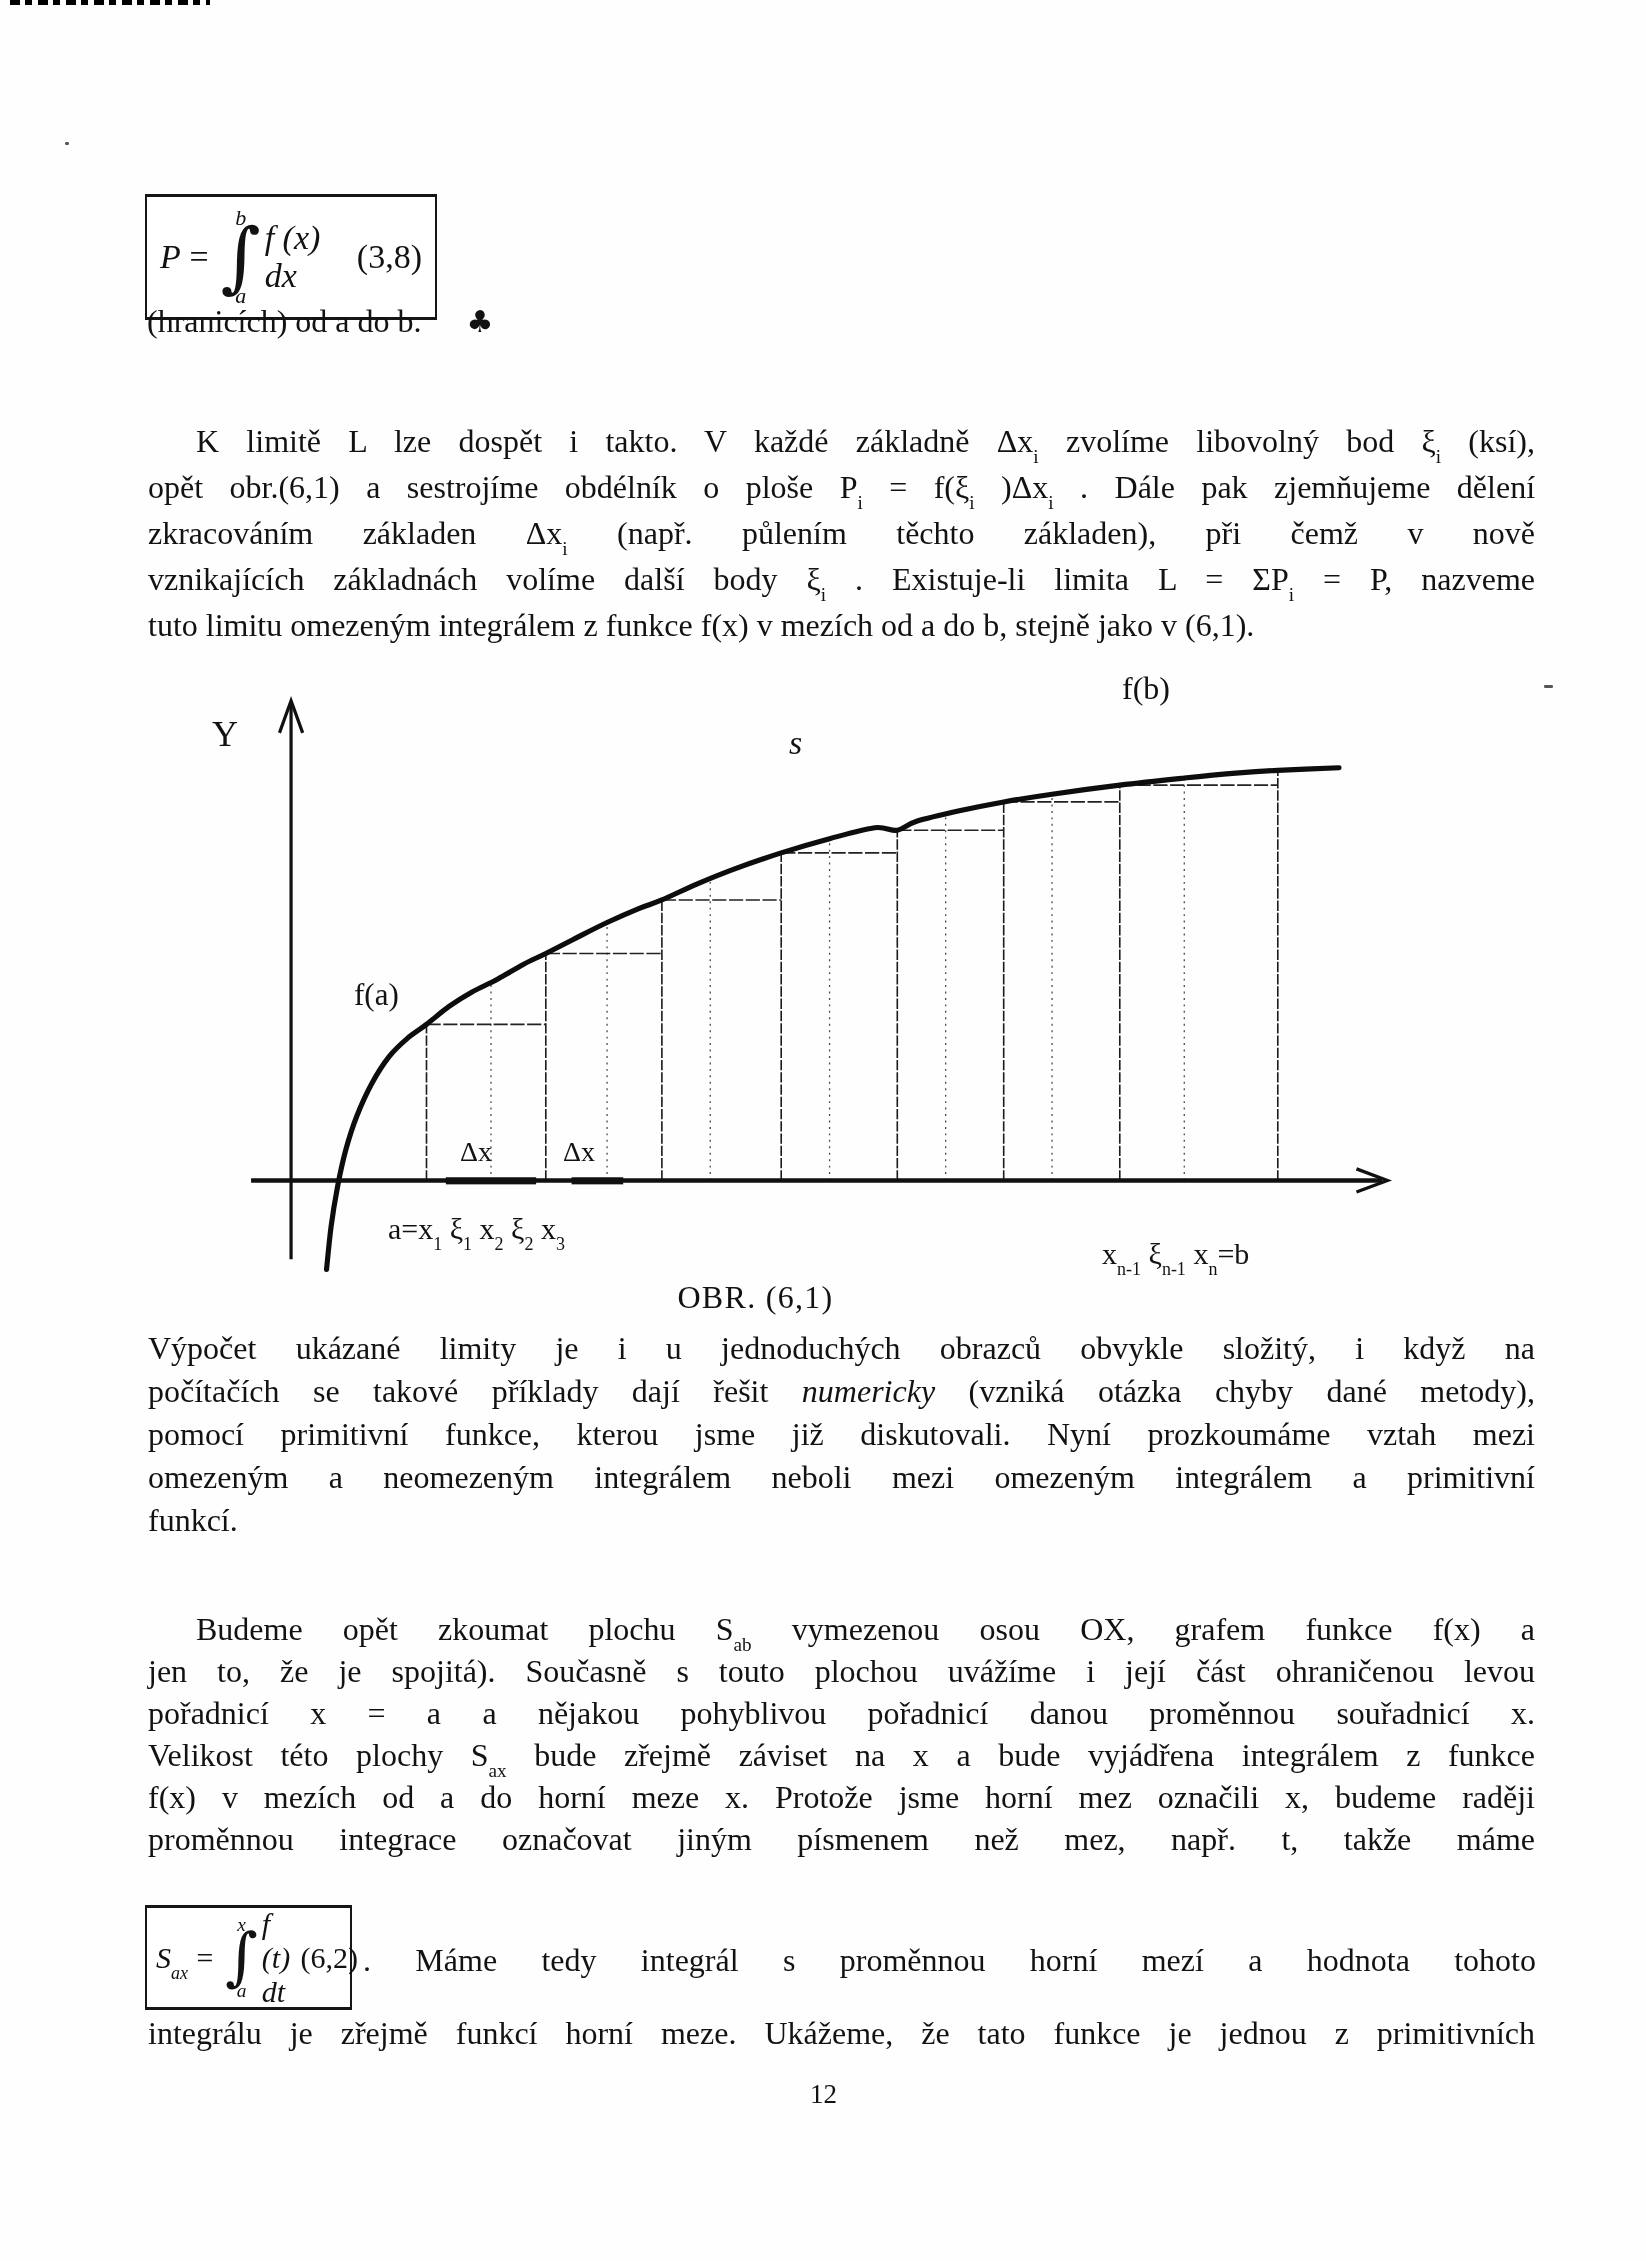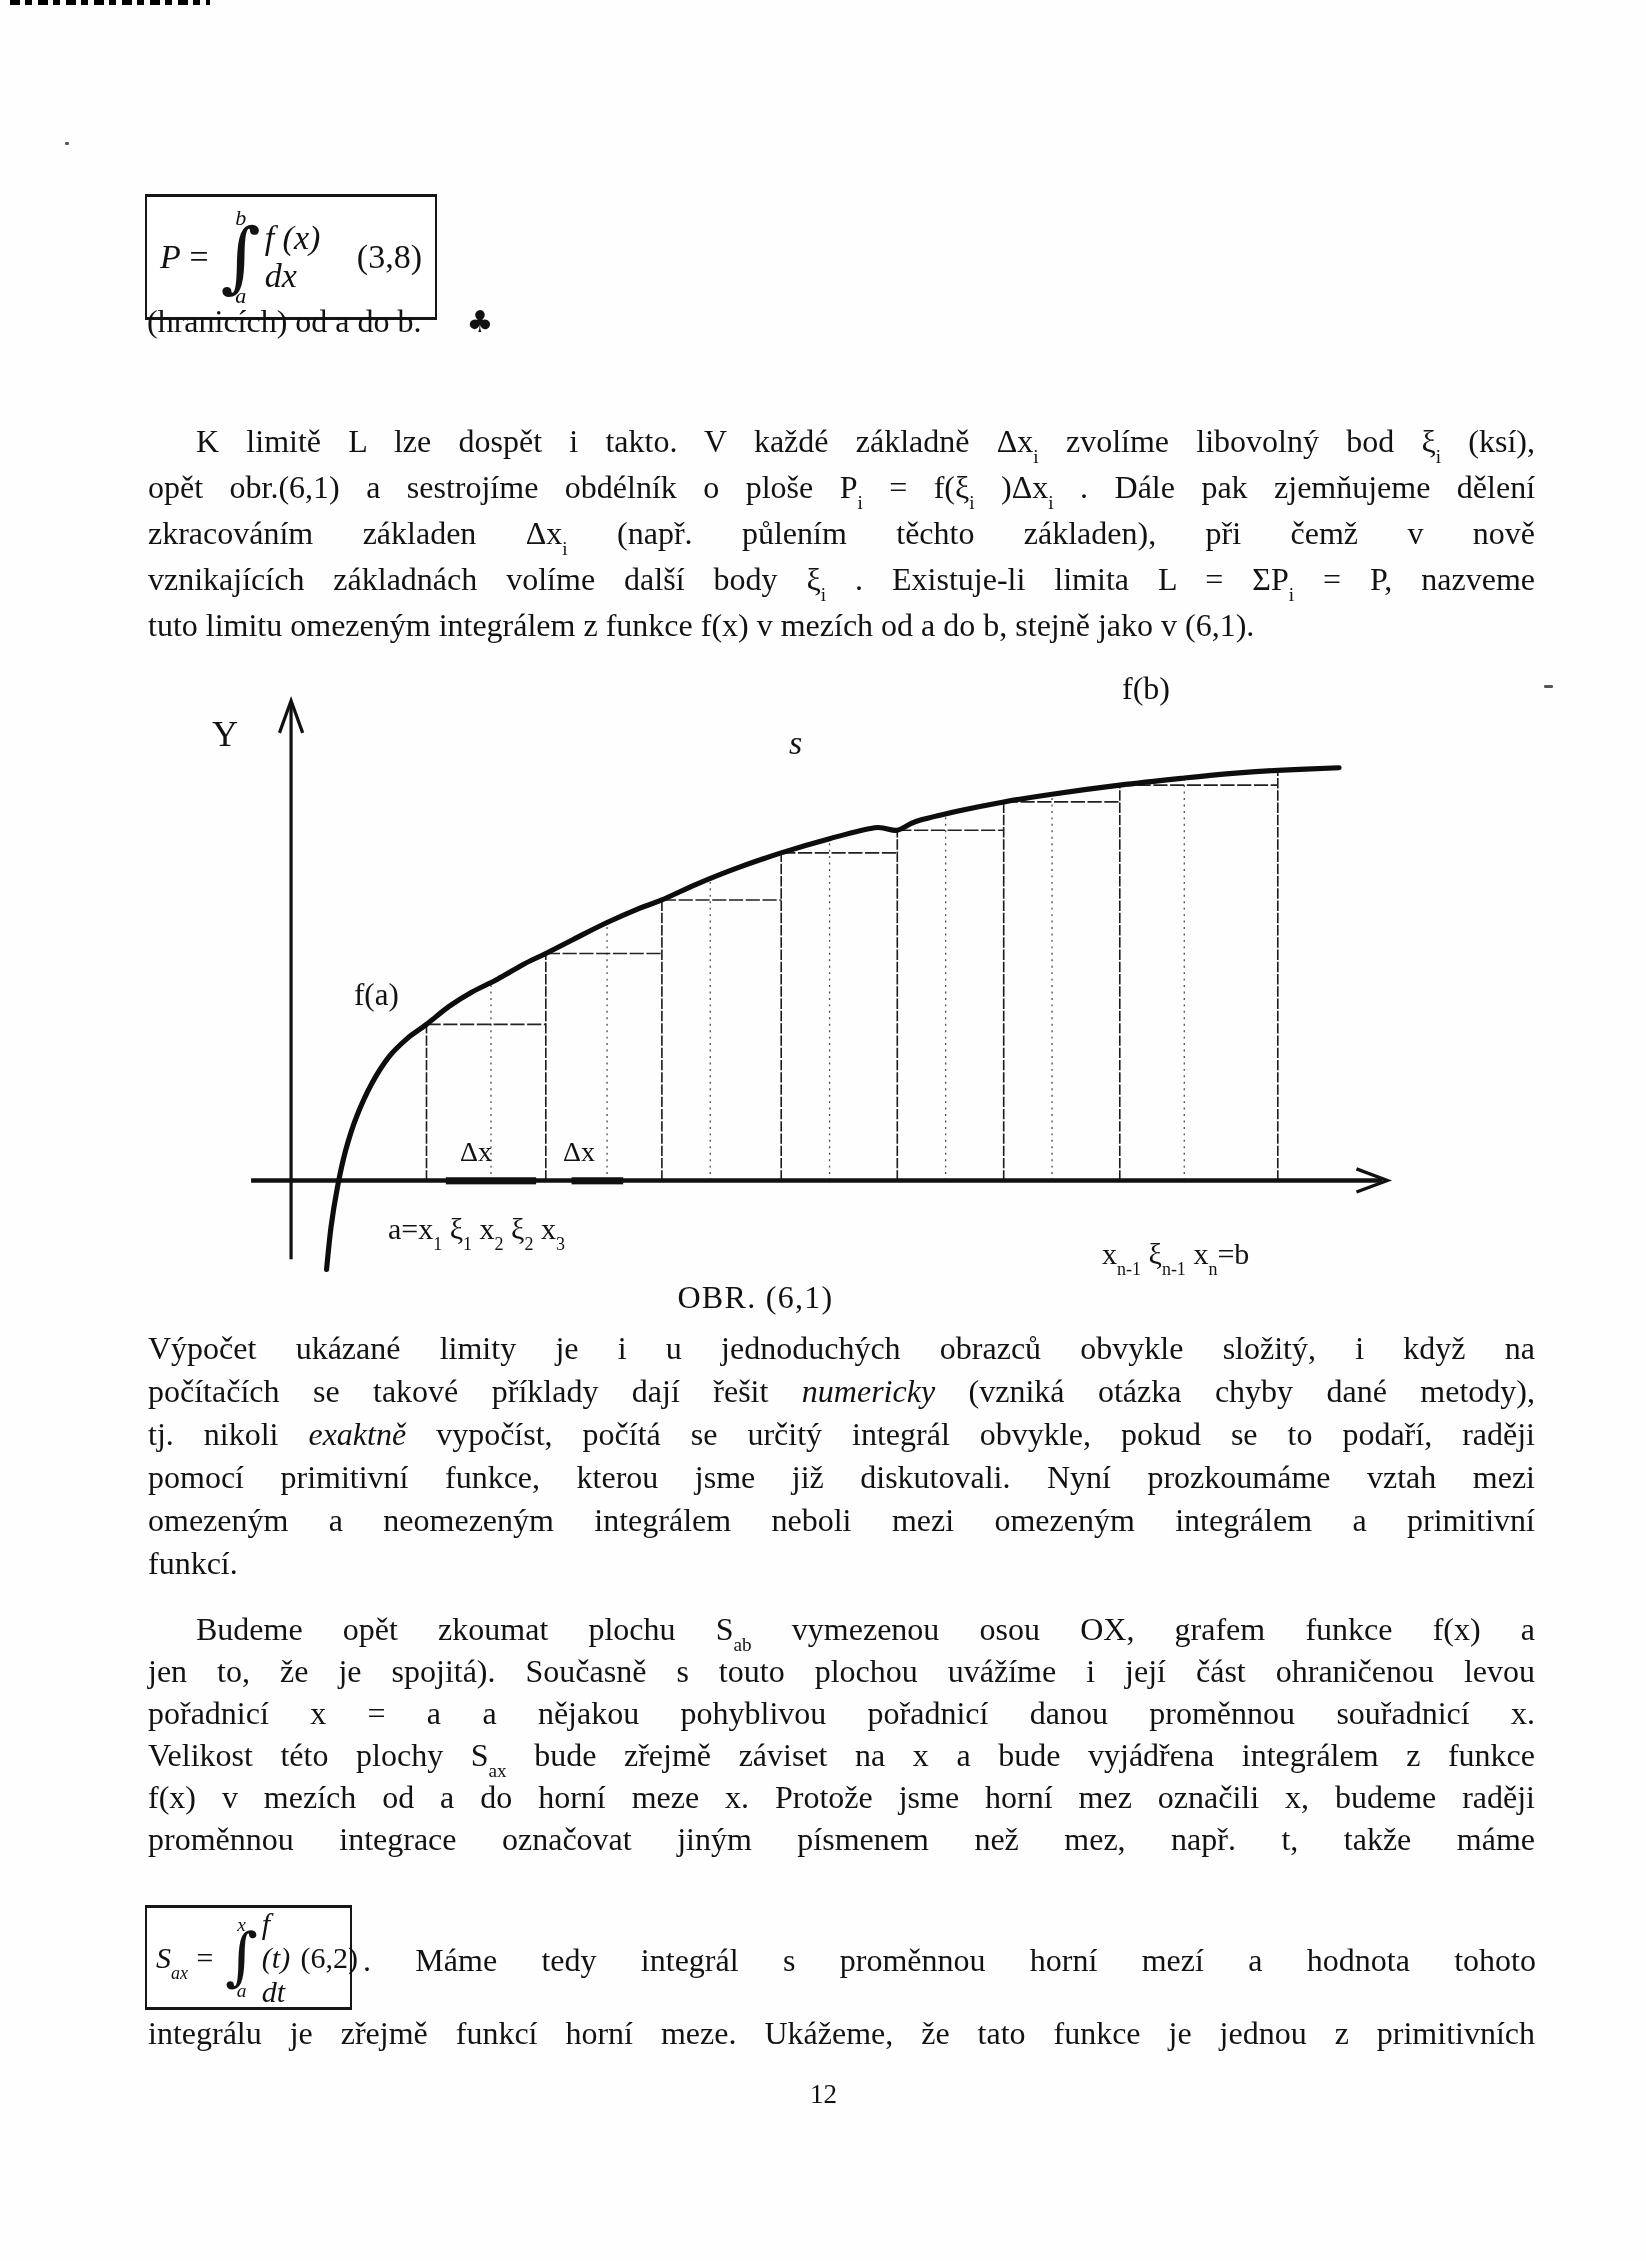--- a/index.html
+++ b/index.html
@@ -130,21 +130,20 @@
         <div class="fig-label" style="left: 369px; top: 467px; font-size: 28px;"><span>Δx</span></div>
         <div class="fig-label" style="left: 194px; top: 543px; font-size: 30px;"><span>a=x</span><sub>1</sub><span> ξ</span><sub>1</sub><span>  x</span><sub>2</sub><span>  ξ</span><sub>2</sub><span>  x</span><sub>3</sub></div>
         <div class="fig-label" style="left: 908px; top: 543px; font-size: 30px; margin-top: 25px;"><span>x</span><sub>n-1</sub><span> ξ</span><sub>n-1</sub><span> x</span><sub>n</sub><span>=b</span></div>
       </div>
   </div>
   <div id="caption">OBR. (6,1)</div>
 
   <div class="para" id="para2" style="left:148px;top:1327px;line-height:43px;">
       <div class="tline"><span>Výpočet ukázané limity je i u jednoduchých obrazců obvykle složitý, i když na</span></div>
       <div class="tline"><span>počítačích se takové příklady dají řešit </span><i>numericky</i><span> (vzniká otázka chyby dané metody),</span></div>
-      <div class="tline"><span>tj. nikoli </span><i>exaktně</i><span> vypočíst, počítá se určitý integrál obvykle, pokud se to podaří, raději</span></div>
       <div class="tline"><span>pomocí primitivní funkce, kterou jsme již diskutovali. Nyní prozkoumáme vztah mezi</span></div>
       <div class="tline"><span>omezeným a neomezeným integrálem neboli mezi omezeným integrálem a primitivní</span></div>
       <div class="tline nojust"><span>funkcí.</span></div>
     </div>
 
   <div class="para" id="para3" style="left:148px;top:1608px;line-height:42px;">
       <div class="tline indent"><span>Budeme opět zkoumat plochu S</span><sub>ab</sub><span> vymezenou osou OX, grafem funkce f(x) a</span></div>
       <div class="tline"><span>jen to, že je spojitá). Současně s touto plochou uvážíme i její část ohraničenou levou</span></div>
       <div class="tline"><span>pořadnicí x = a a nějakou pohyblivou pořadnicí danou proměnnou souřadnicí x.</span></div>
       <div class="tline"><span>Velikost této plochy S</span><sub>ax</sub><span> bude zřejmě záviset na x a bude vyjádřena integrálem z funkce</span></div>

